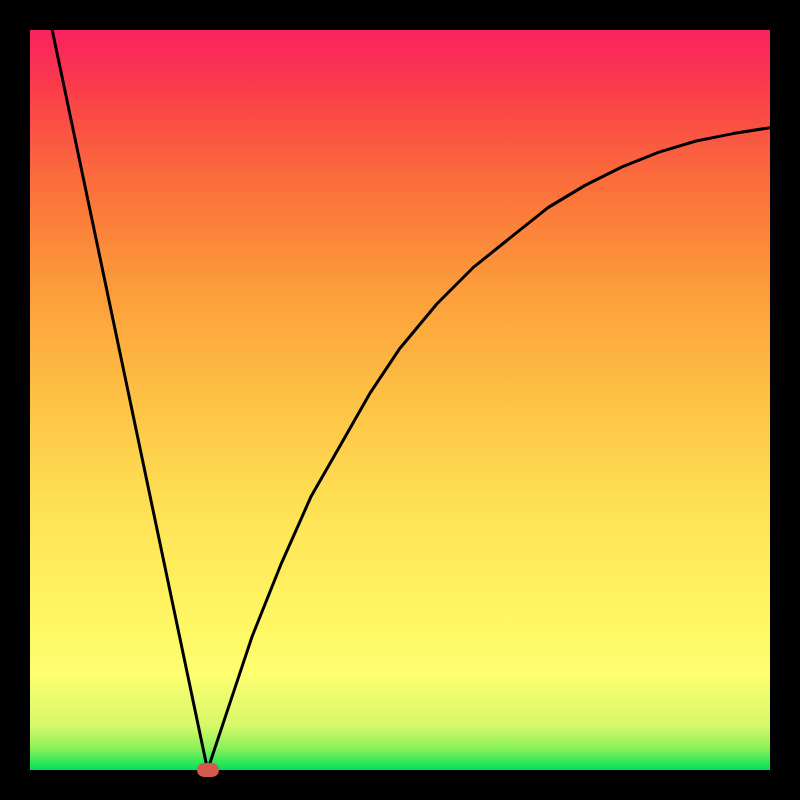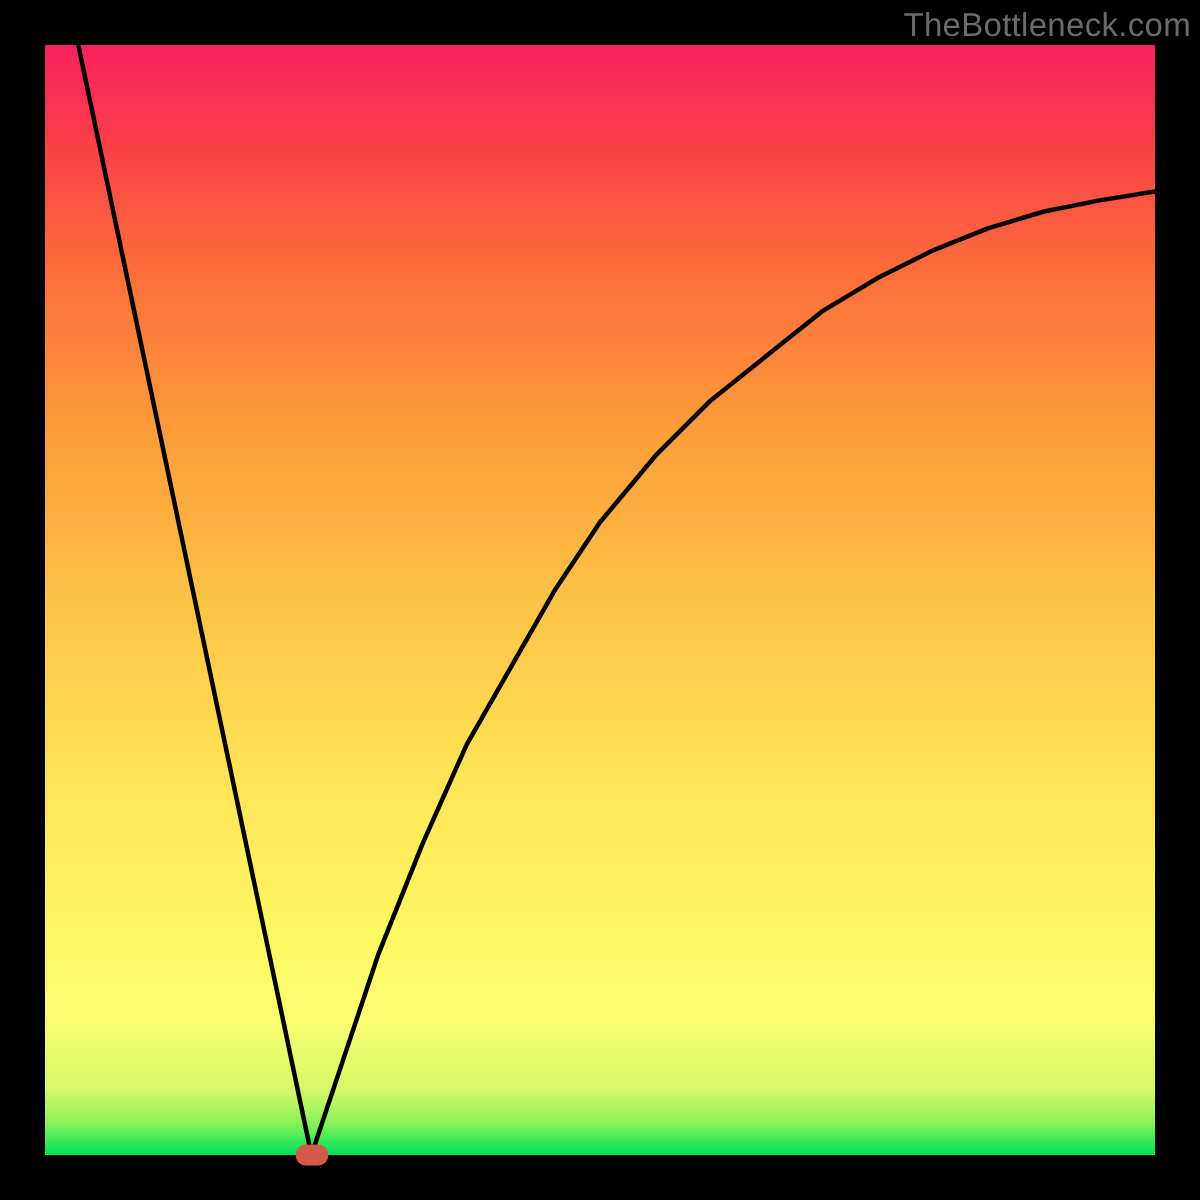--- a/index.html
+++ b/index.html
@@ -71,14 +71,13 @@
 <body>
 
 <div class="frame">
   <div class="plot-area">
     <div class="gradient-bg"></div>
     <svg class="curve" viewBox="0 0 740 740" preserveAspectRatio="none">
       <path d="M 22.20 0.00 L 177.60 740.00 L 177.60 740.00 L 199.80 673.40 L 222.00 606.80 L 251.60 532.80 L 281.20 466.20 L 310.80 414.40 L 340.40 362.60 L 370.00 318.20 L 407.00 273.80 L 444.00 236.80 L 481.00 207.20 L 518.00 177.60 L 555.00 155.40 L 592.00 136.90 L 629.00 122.10 L 666.00 111.00 L 703.00 103.60 L 740.00 97.68 " fill="none" stroke="#000" stroke-width="3" stroke-linejoin="round" stroke-linecap="round"></path>
     </svg>
     <div class="marker" style="left: 177.6px; top: 740px; background: rgb(212, 90, 77);"></div>
   </div>
-  <div class="watermark">TheBottleneck.com</div>
 </div>
 
 </body></html>

